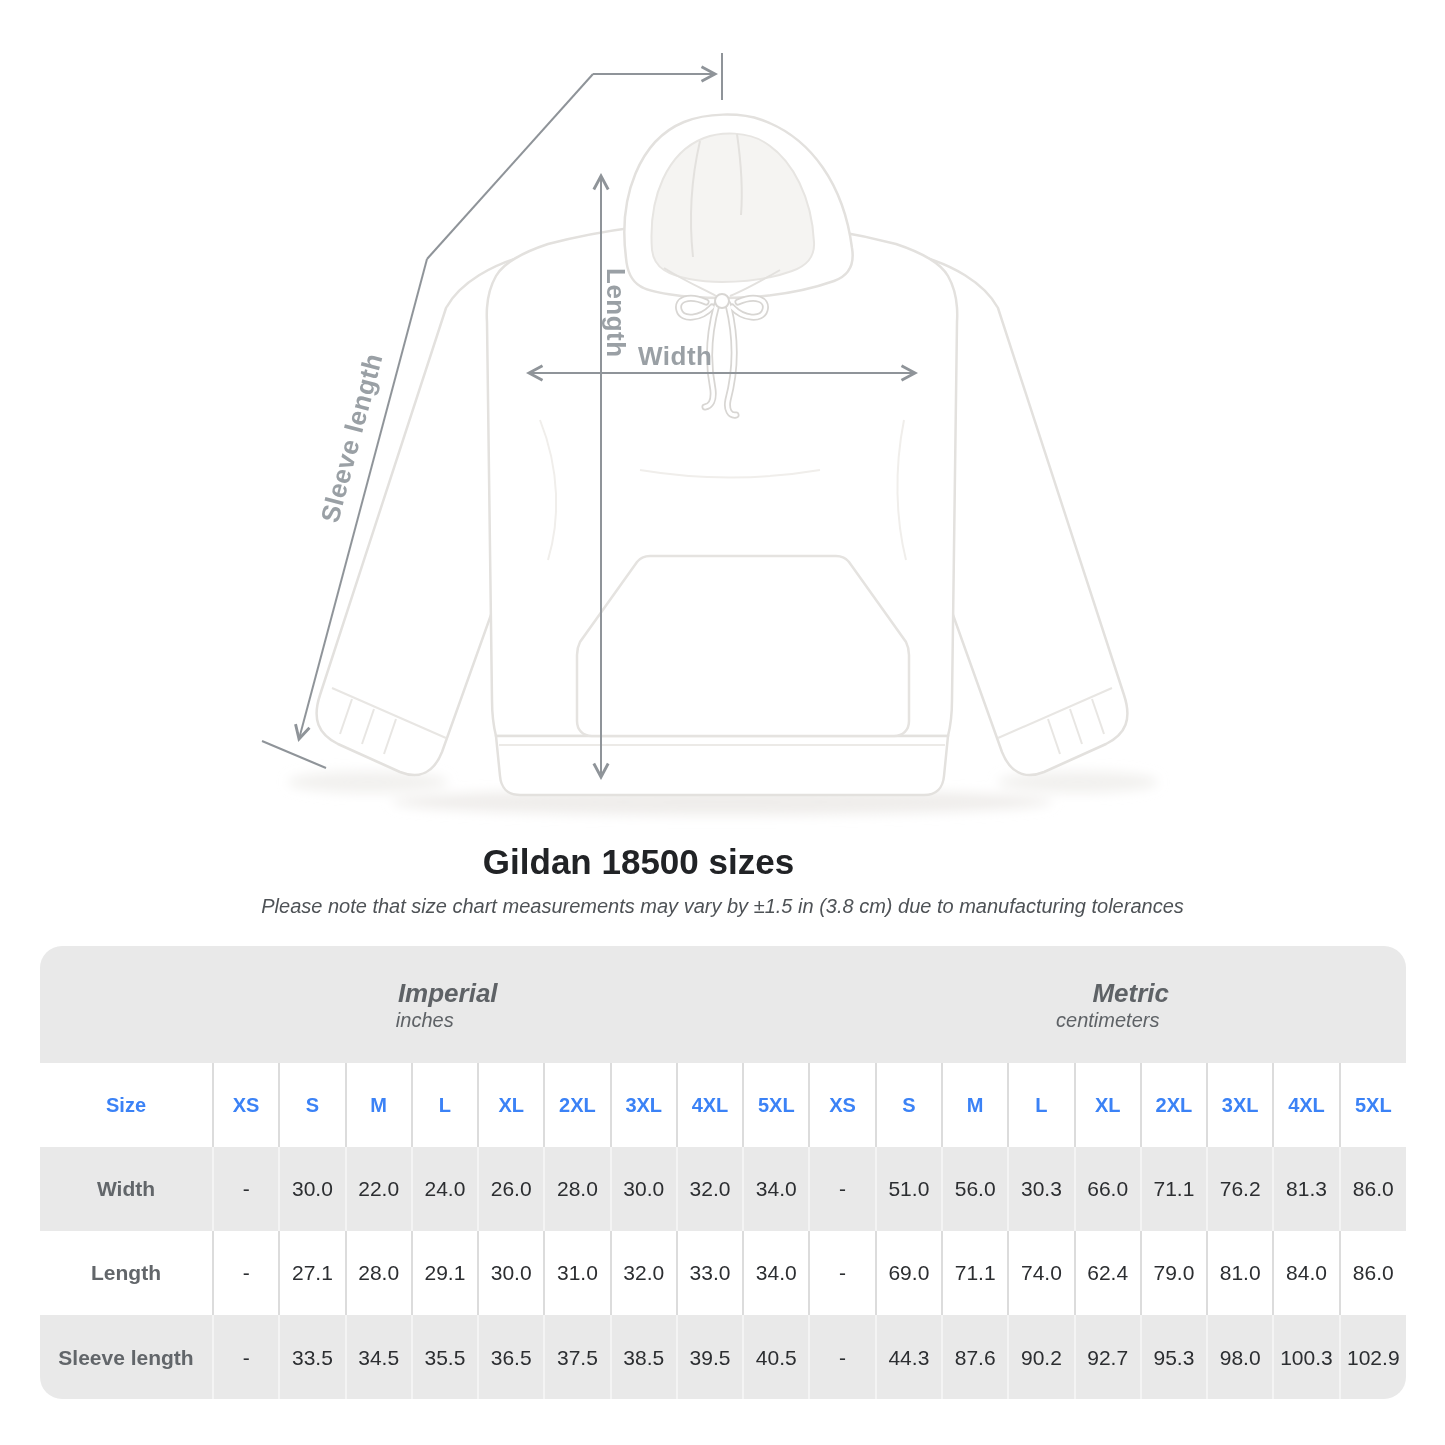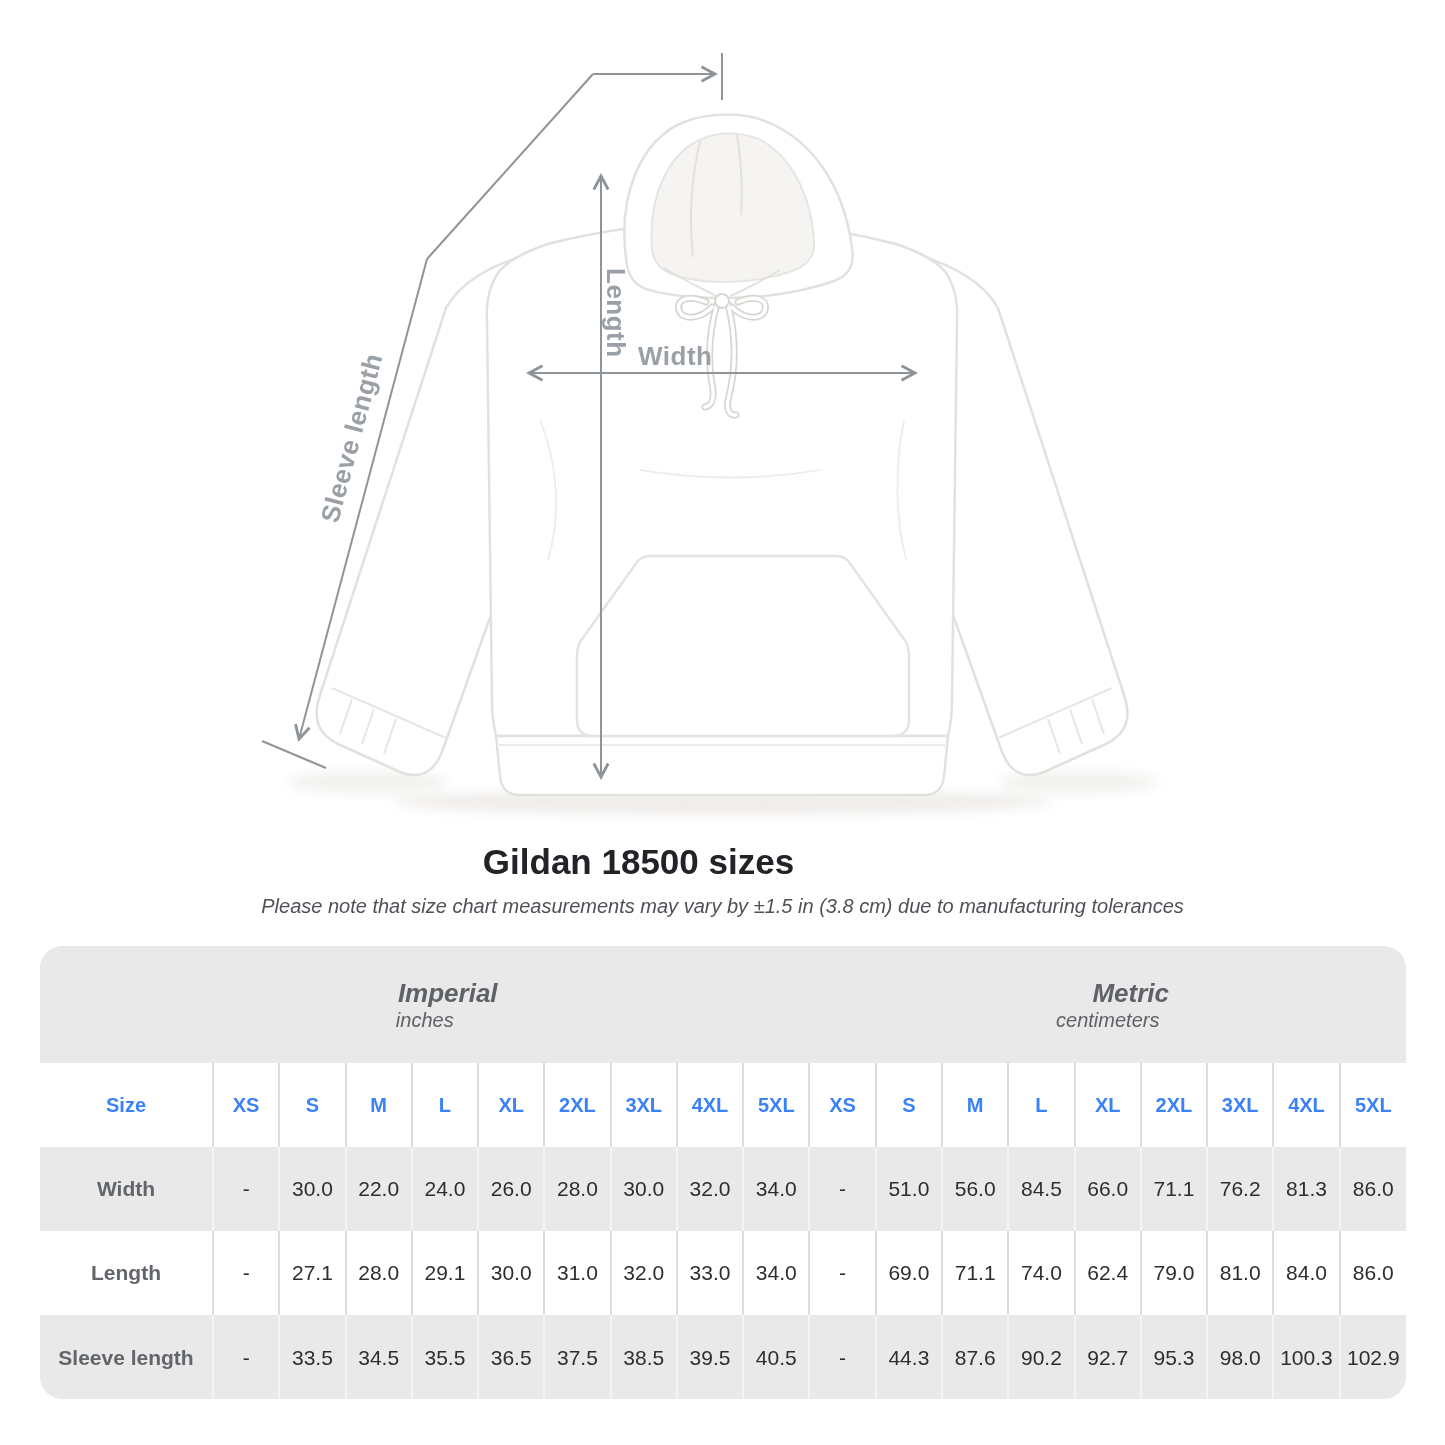--- a/index.html
+++ b/index.html
@@ -252,21 +252,21 @@
           <td>22.0</td>
           <td>24.0</td>
           <td>26.0</td>
           <td>28.0</td>
           <td>30.0</td>
           <td>32.0</td>
           <td>34.0</td>
           <td>-</td>
           <td>51.0</td>
           <td>56.0</td>
-          <td>84.5</td>
+          <td>30.3</td>
           <td>66.0</td>
           <td>71.1</td>
           <td>76.2</td>
           <td>81.3</td>
           <td>86.0</td>
         </tr>
         <tr class="white">
           <th>Length</th>
           <td>-</td>
           <td>27.1</td>

